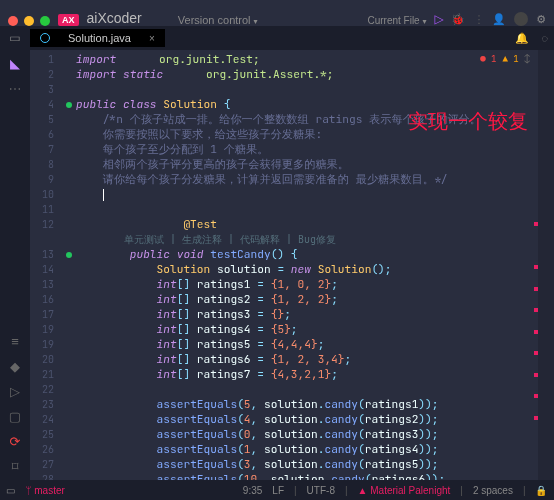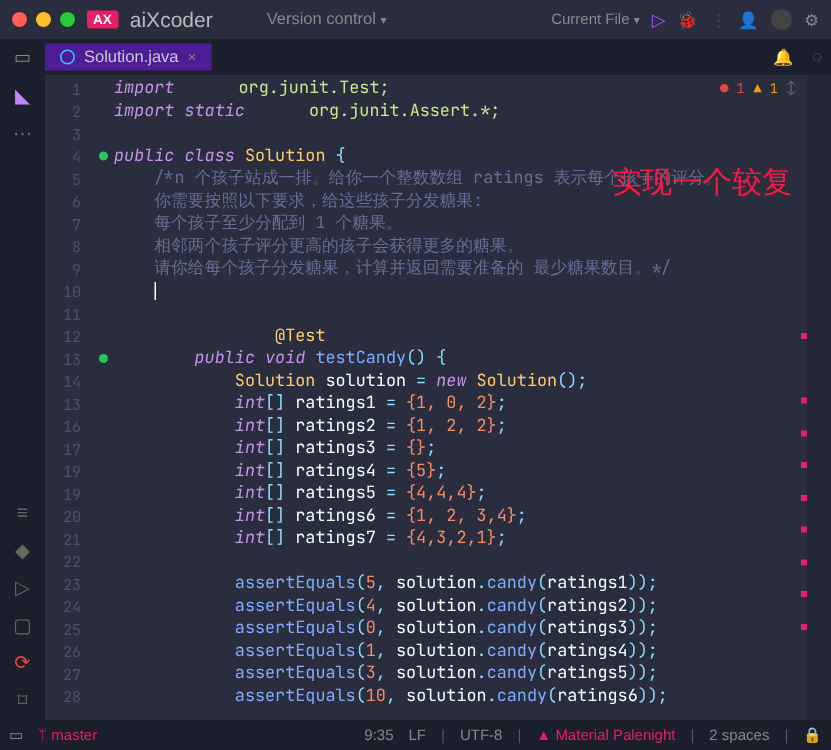--- a/index.html
+++ b/index.html
@@ -1,36 +1,36 @@
 <!DOCTYPE html>
 <html><head>
 <meta charset="utf-8">
 <style>
   * { margin: 0; padding: 0; box-sizing: border-box; }
   body { width: 554px; height: 500px; background: #1e1e1e; font-family: "Segoe UI", sans-serif; overflow: hidden; position: relative; color: #a6accd; font-size: 11px; }
   
   
-  .titlebar { height: 26px; background: #292d3e; display: flex; align-items: center; padding: 0 8px; gap: 8px; }
+  .titlebar { height: 26px; background: #292d3e; display: flex; align-items: flex-end; padding: 0 8px; gap: 8px; }
   .traffic { display: flex; gap: 6px; }
   .dot { width: 10px; height: 10px; border-radius: 50%; }
   .dot.r { background: #ff5f56; } .dot.y { background: #ffbd2e; } .dot.g { background: #27c93f; }
   .ax-badge { background: #e91e63; color: #fff; padding: 1px 4px; font-size: 9px; border-radius: 2px; font-weight: bold; }
   .app-name { color: #bbb; font-size: 14px; }
   .vc { color: #888; font-size: 11px; margin-left: 28px; }
   .titlebar .spacer { flex: 1; }
   .curfile { color: #888; font-size: 10px; }
   .play-ico { color: #a855f7; font-size: 12px; }
   .gear-ico, .user-ico, .search-ico { color: #888; font-size: 11px; }
   .avatar-dot { width: 14px; height: 14px; border-radius: 50%; background: #444; }
   
   
   .tabrow { height: 24px; background: #1b1e2b; display: flex; align-items: center; }
   .left-gutter { width: 30px; height: 100%; background: #1b1e2b; display: flex; align-items: center; justify-content: center; }
   .folder-ico { color: #888; font-size: 12px; }
-  .tab { background: #4c1d95; padding: 3px 10px; display: flex; align-items: center; gap: 6px; font-size: 11px; color: #ccc; }
+  .tab { background: #000000; padding: 3px 10px; display: flex; align-items: center; gap: 18px; font-size: 11px; color: #ccc; }
   .java-ring { width: 10px; height: 10px; border: 1.5px solid #40c4ff; border-radius: 50%; display: inline-block; }
   .close-x { color: #888; font-size: 10px; }
   .tabrow .spacer2 { flex: 1; }
   .notif-ico, .donut-ico { color: #888; font-size: 11px; padding: 0 6px; }
   
   
   .main { display: flex; height: calc(100% - 26px - 24px - 20px); }
   .left-rail { width: 30px; background: #1b1e2b; display: flex; flex-direction: column; align-items: center; padding-top: 6px; gap: 10px; position: relative; }
   .left-rail .rail-ico { color: #666; font-size: 13px; }
   .left-rail .top-group, .left-rail .bot-group { display: flex; flex-direction: column; align-items: center; gap: 10px; }
@@ -157,20 +157,21 @@
       <div class="line"><span class="lnum">3</span><span class="gmark"></span><span class="code"></span></div>
       <div class="line"><span class="lnum">4</span><span class="gmark"><span class="dot-g"></span></span><span class="code"><span class="kw">public class </span><span class="cls">Solution</span><span class="op"> {</span></span></div>
       <div class="line"><span class="lnum">5</span><span class="gmark"></span><span class="code cmt">    /*n 个孩子站成一排。给你一个整数数组 ratings 表示每个孩子的评分。</span></div>
       <div class="line"><span class="lnum">6</span><span class="gmark"></span><span class="code cmt">    你需要按照以下要求，给这些孩子分发糖果:</span></div>
       <div class="line"><span class="lnum">7</span><span class="gmark"></span><span class="code cmt">    每个孩子至少分配到 1 个糖果。</span></div>
       <div class="line"><span class="lnum">8</span><span class="gmark"></span><span class="code cmt">    相邻两个孩子评分更高的孩子会获得更多的糖果。</span></div>
       <div class="line"><span class="lnum">9</span><span class="gmark"></span><span class="code cmt">    请你给每个孩子分发糖果，计算并返回需要准备的 最少糖果数目。*/</span></div>
       <div class="line"><span class="lnum">10</span><span class="gmark"></span><span class="code">    <span class="caret"></span></span></div>
       <div class="line"><span class="lnum">11</span><span class="gmark"></span><span class="code"></span></div>
       <div class="line"><span class="lnum">12</span><span class="gmark"></span><span class="code">        <span class="cls">        @Test</span></span></div>
+      <div class="line"><span class="lnum"></span><span class="gmark"></span><span class="code hint">        <span>单元测试 | 生成注释 | 代码解释 | Bug修复</span></span></div>
       <div class="line"><span class="lnum">13</span><span class="gmark"><span class="dot-g"></span></span><span class="code">        <span class="kw">public void </span><span class="fn">testCandy</span><span class="op">() {</span></span></div>
       <div class="line"><span class="lnum">14</span><span class="gmark"></span><span class="code">            <span class="cls">Solution</span><span class="var"> solution </span><span class="op">= </span><span class="kw">new </span><span class="cls">Solution</span><span class="op">();</span></span></div>
       <div class="line"><span class="lnum">13</span><span class="gmark"></span><span class="code">            <span class="type">int</span><span class="op">[] </span><span class="var">ratings1</span> <span class="op">= </span><span class="num">{1, 0, 2}</span><span class="op">;</span></span></div>
       <div class="line"><span class="lnum">16</span><span class="gmark"></span><span class="code">            <span class="type">int</span><span class="op">[] </span><span class="var">ratings2</span> <span class="op">= </span><span class="num">{1, 2, 2}</span><span class="op">;</span></span></div>
       <div class="line"><span class="lnum">17</span><span class="gmark"></span><span class="code">            <span class="type">int</span><span class="op">[] </span><span class="var">ratings3</span> <span class="op">= </span><span class="num">{}</span><span class="op">;</span></span></div>
       <div class="line"><span class="lnum">19</span><span class="gmark"></span><span class="code">            <span class="type">int</span><span class="op">[] </span><span class="var">ratings4</span> <span class="op">= </span><span class="num">{5}</span><span class="op">;</span></span></div>
       <div class="line"><span class="lnum">19</span><span class="gmark"></span><span class="code">            <span class="type">int</span><span class="op">[] </span><span class="var">ratings5</span> <span class="op">= </span><span class="num">{4,4,4}</span><span class="op">;</span></span></div>
       <div class="line"><span class="lnum">20</span><span class="gmark"></span><span class="code">            <span class="type">int</span><span class="op">[] </span><span class="var">ratings6</span> <span class="op">= </span><span class="num">{1, 2, 3,4}</span><span class="op">;</span></span></div>
       <div class="line"><span class="lnum">21</span><span class="gmark"></span><span class="code">            <span class="type">int</span><span class="op">[] </span><span class="var">ratings7</span> <span class="op">= </span><span class="num">{4,3,2,1}</span><span class="op">;</span></span></div>
       <div class="line"><span class="lnum">22</span><span class="gmark"></span><span class="code"></span></div>

